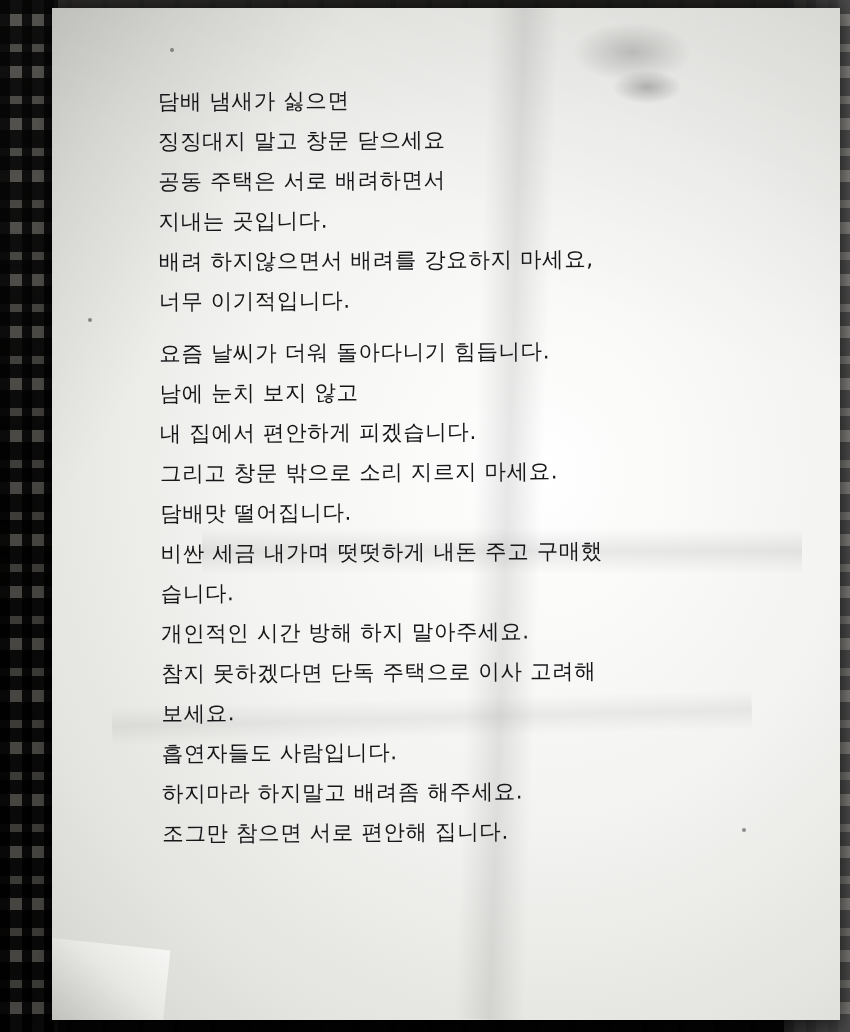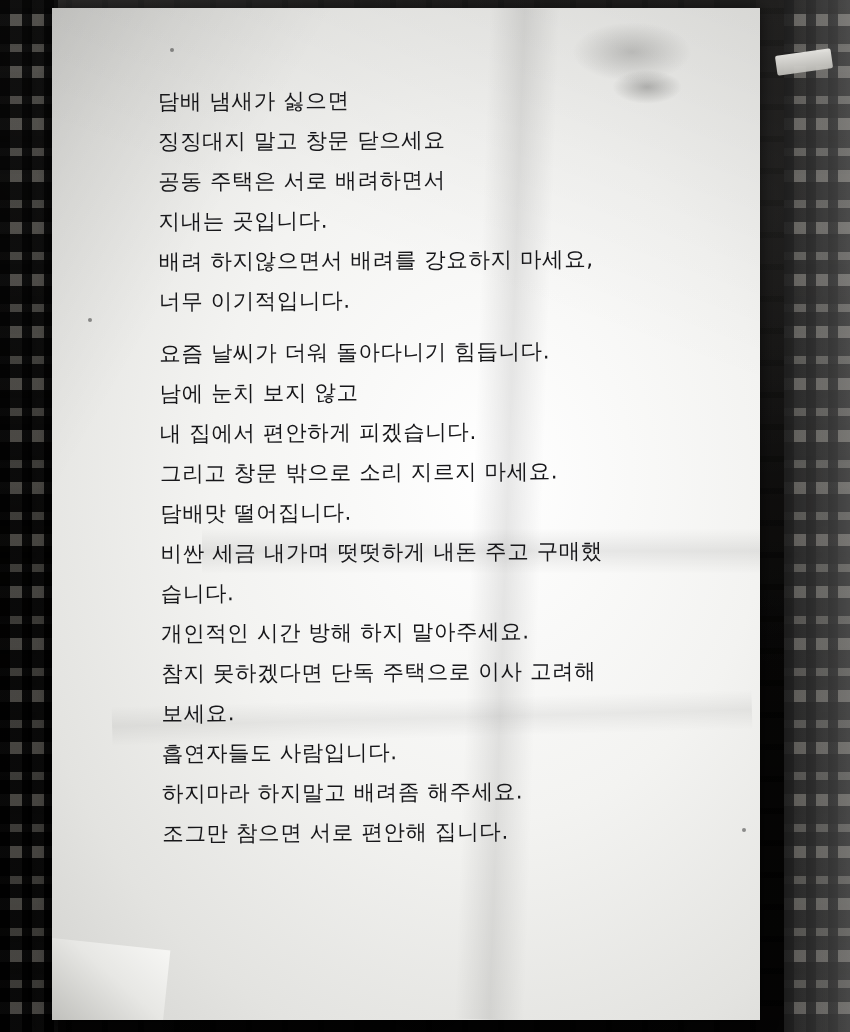--- a/index.html
+++ b/index.html
@@ -81,21 +81,21 @@
     transform: rotate(-8deg);
     opacity: 0.95;
     border-radius: 2px;
   }
 
   
   .paper {
     position: absolute;
     left: 52px;
     top: 8px;
-    width: 708px;
+    width: 788px;
     height: 1012px;
     background:
       linear-gradient(120deg, rgba(0,0,0,0.10) 0%, rgba(0,0,0,0) 22%),
       linear-gradient(200deg, rgba(0,0,0,0.06) 0%, rgba(0,0,0,0) 30%),
       radial-gradient(ellipse at 62% 46%, #ffffff 0%, #f3f3f1 45%, #e3e3e0 78%, #d2d2cf 100%);
     box-shadow: 0 0 16px rgba(0,0,0,0.6);
     overflow: hidden;
   }
   
   .paper-fold-bl {

